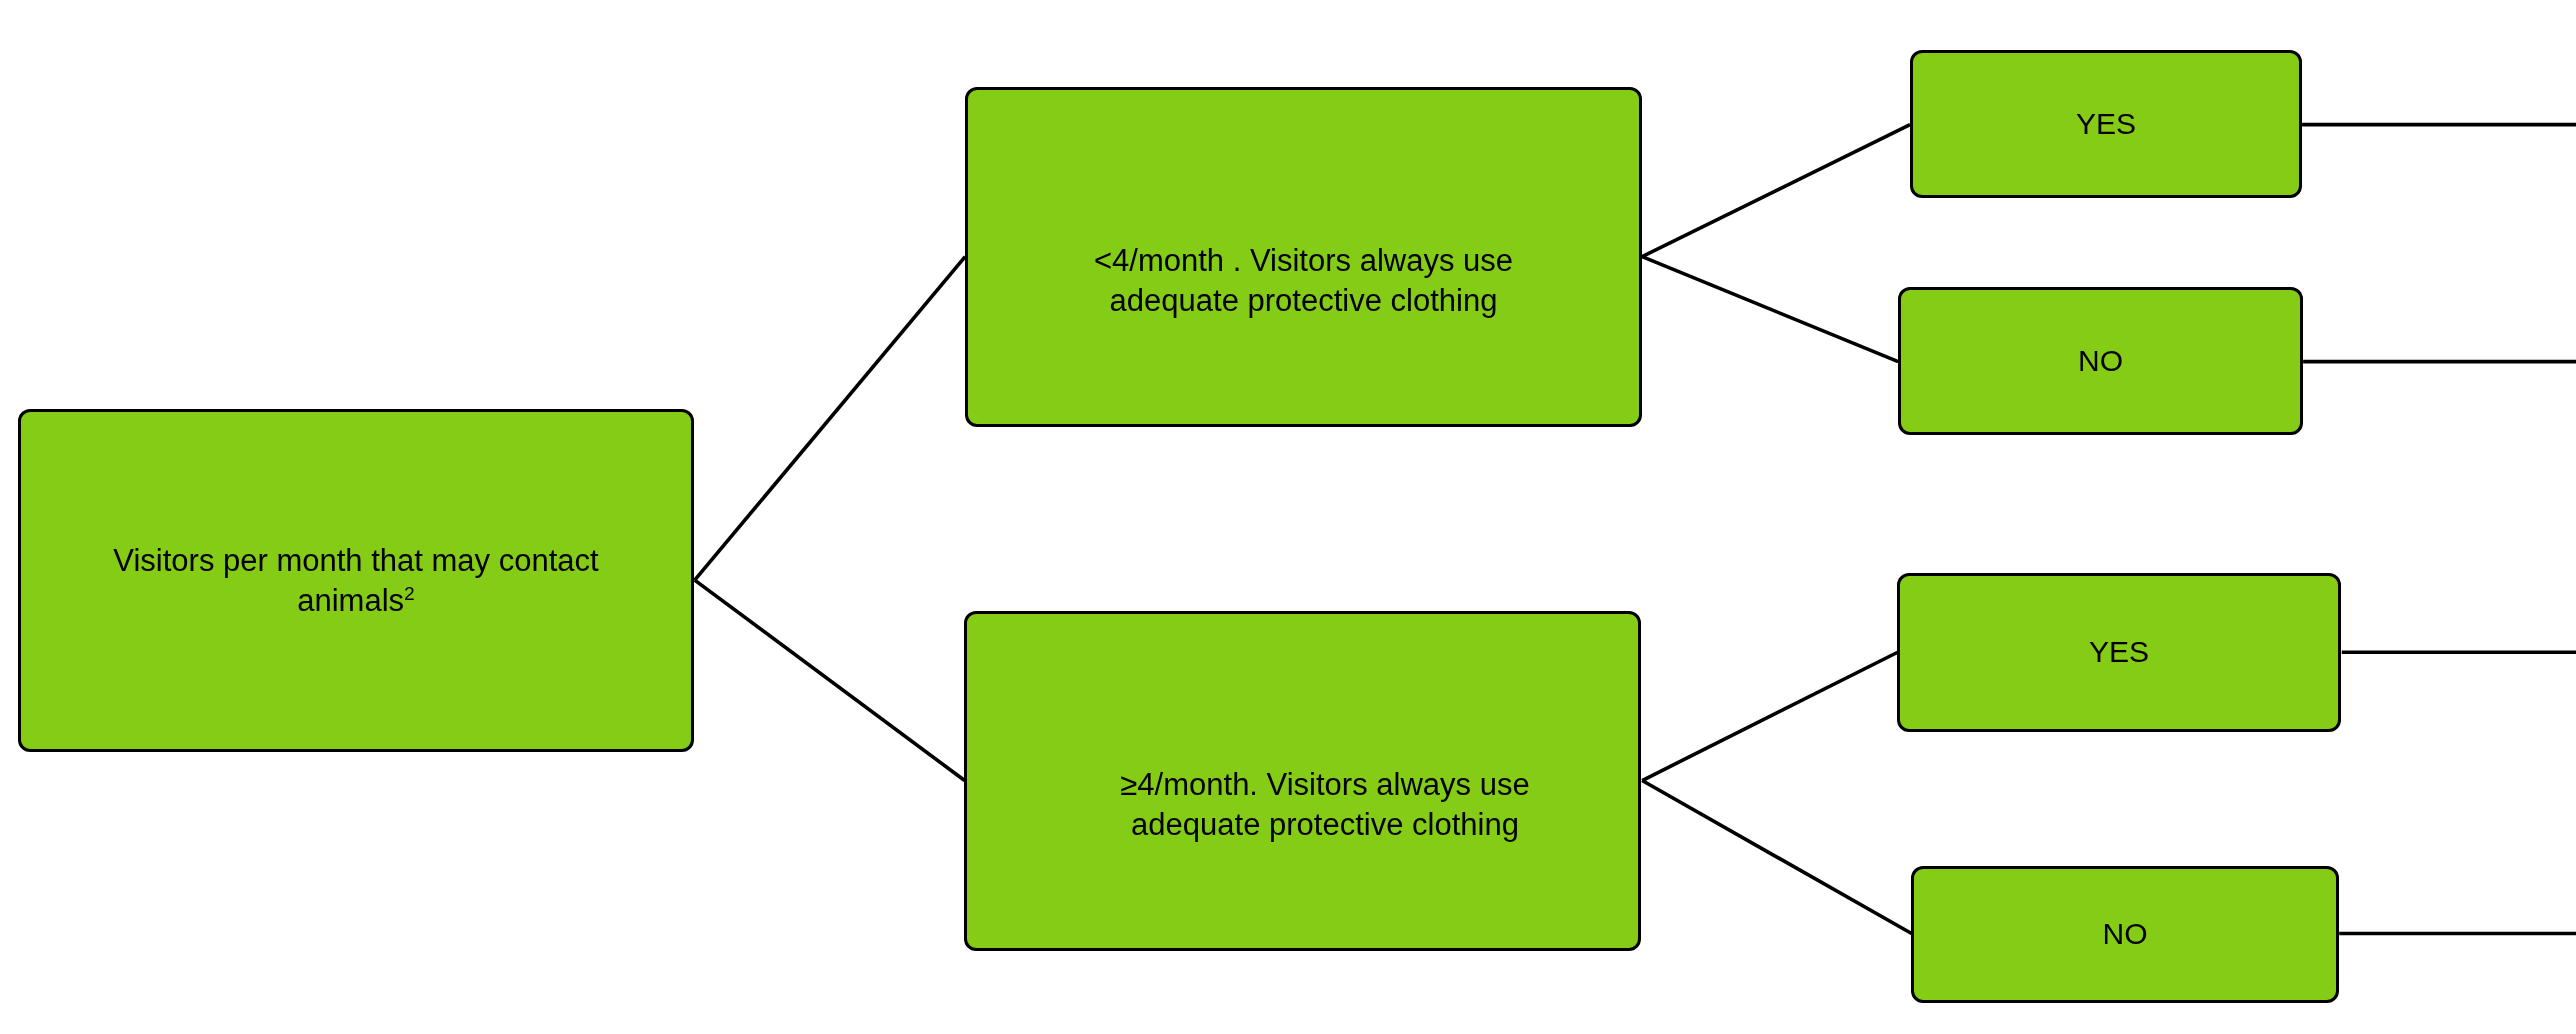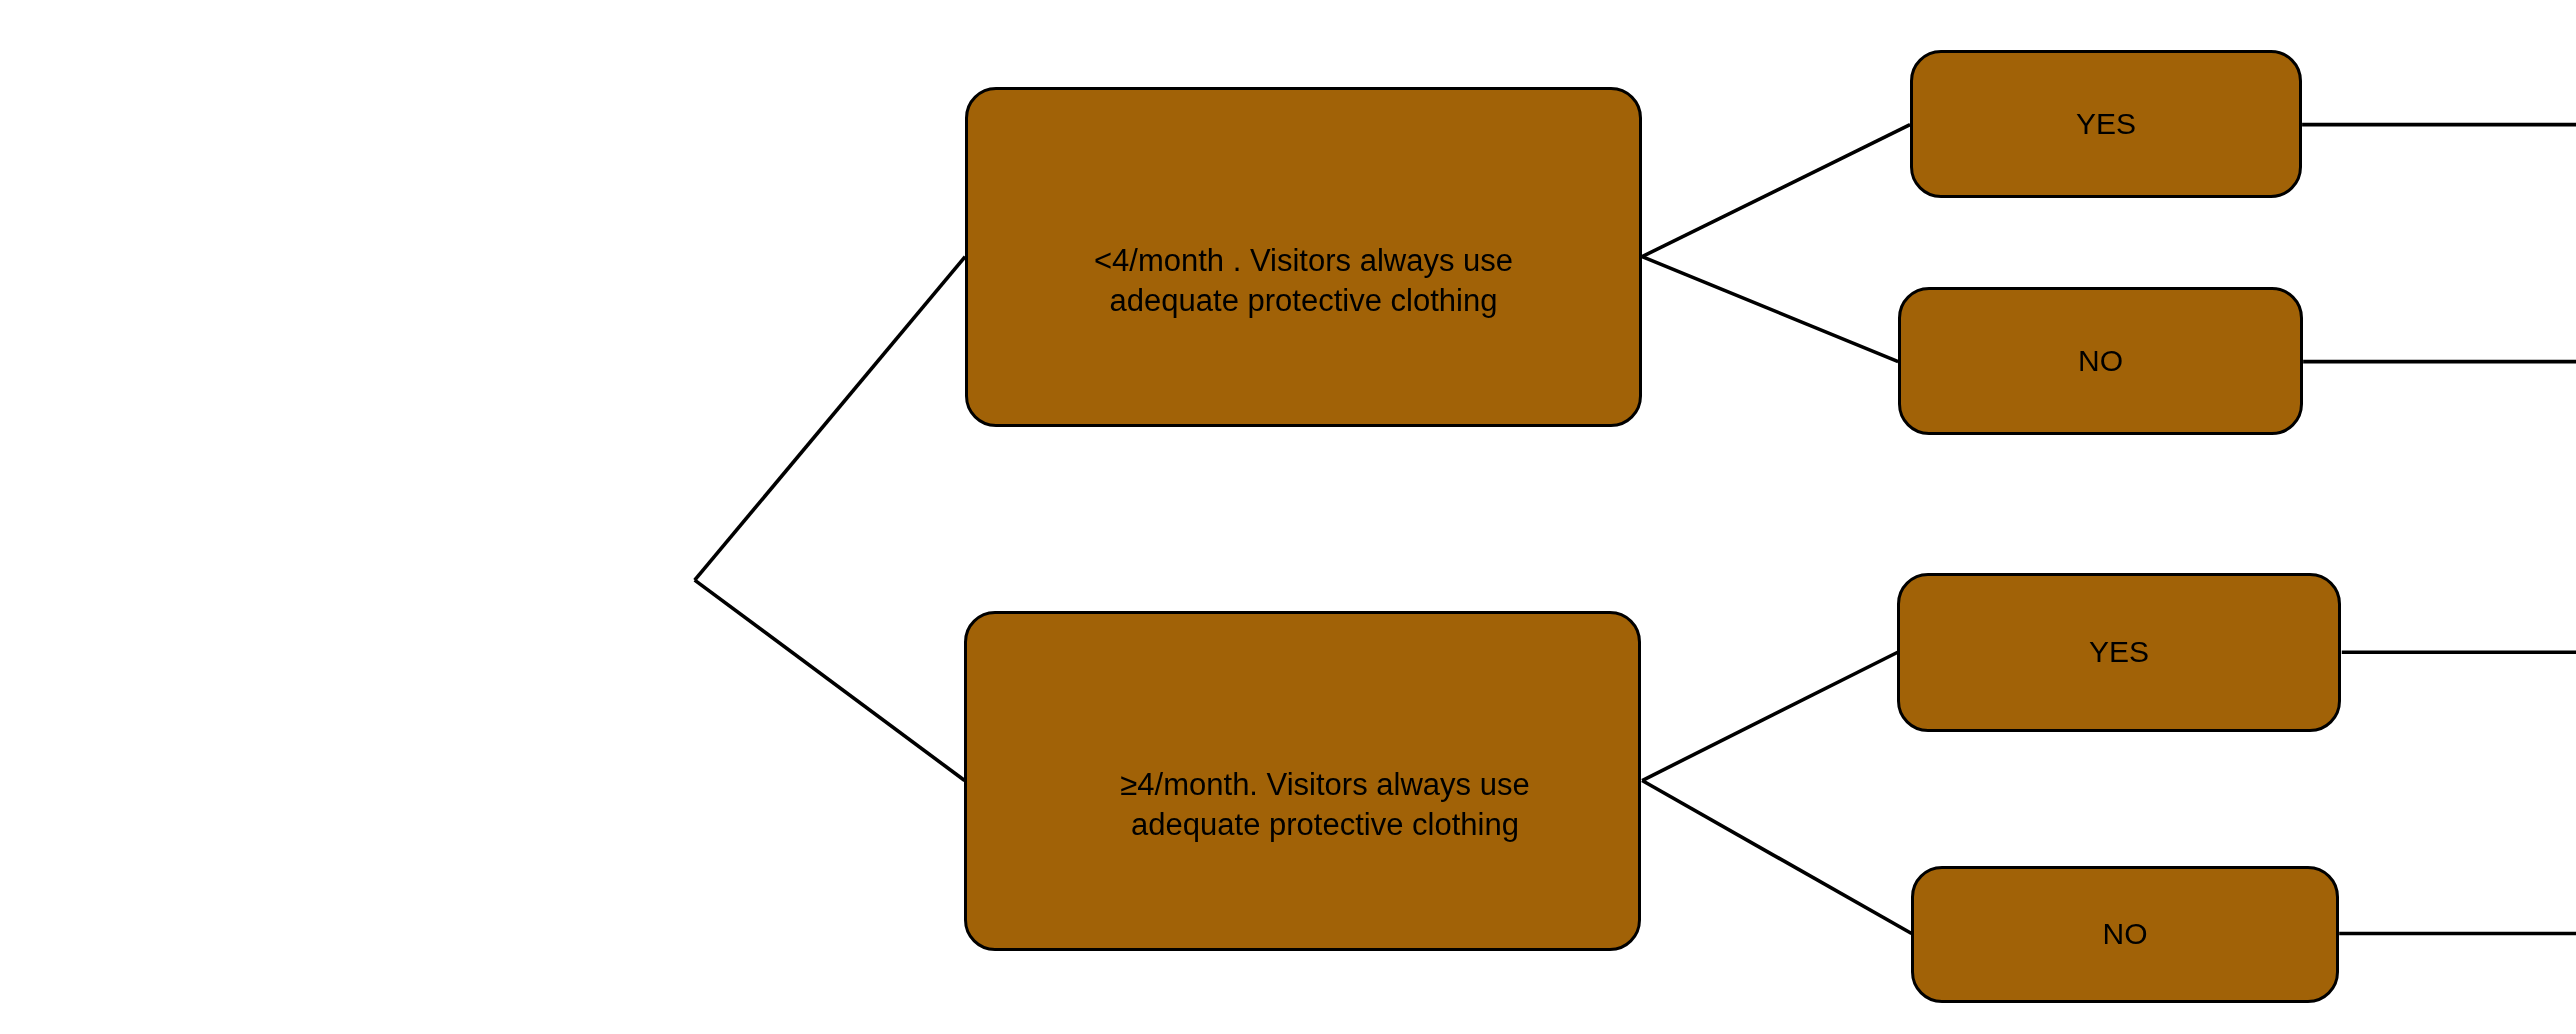--- a/index.html
+++ b/index.html
@@ -28,23 +28,23 @@
   }
   .node {
     position: absolute;
     box-sizing: border-box;
     display: flex;
     align-items: center;
     justify-content: center;
     text-align: center;
   }
   .rect-node {
-    background: #a16207;
+    background: #84cc16;
     border: 3.6px solid #000000;
-    border-radius: 31px;
+    border-radius: 12px;
   }
   .node-label {
     color: #000000;
     line-height: 1.28;
     padding: 0 12.4px;
     white-space: pre-line;
   }
   .root-label {
     font-size: 31px;
   }
@@ -84,20 +84,23 @@
       <line x1="4468" y1="242" x2="5060" y2="242"></line>
 
       <line x1="4470" y1="702" x2="5060" y2="702"></line>
 
       <line x1="4545" y1="1266" x2="5060" y2="1266"></line>
 
       <line x1="4540" y1="1812" x2="5060" y2="1812"></line>
     </g>
   </svg>
 
+  <div class="node rect-node" style="left:18px; top:409px; width:676px; height:343px;">
+    <div class="node-label root-label"><span>Visitors per month that may contact</span><br><span>animals</span><span class="sup">2</span></div>
+  </div>
 
   <div class="node rect-node" style="left:965px; top:87px; width:677px; height:340px;">
     <div class="node-label decision-label"><span>&lt;4/month . Visitors always use</span><br><span>adequate protective clothing</span></div>
   </div>
 
   <div class="node rect-node" style="left:964px; top:611px; width:677px; height:340px;padding-left:45px;">
     <div class="node-label decision-label"><span>≥4/month. Visitors always use</span><br><span>adequate protective clothing</span></div>
   </div>
 
   <div class="node rect-node" style="left:1910px; top:50px; width:392px; height:148px;">

